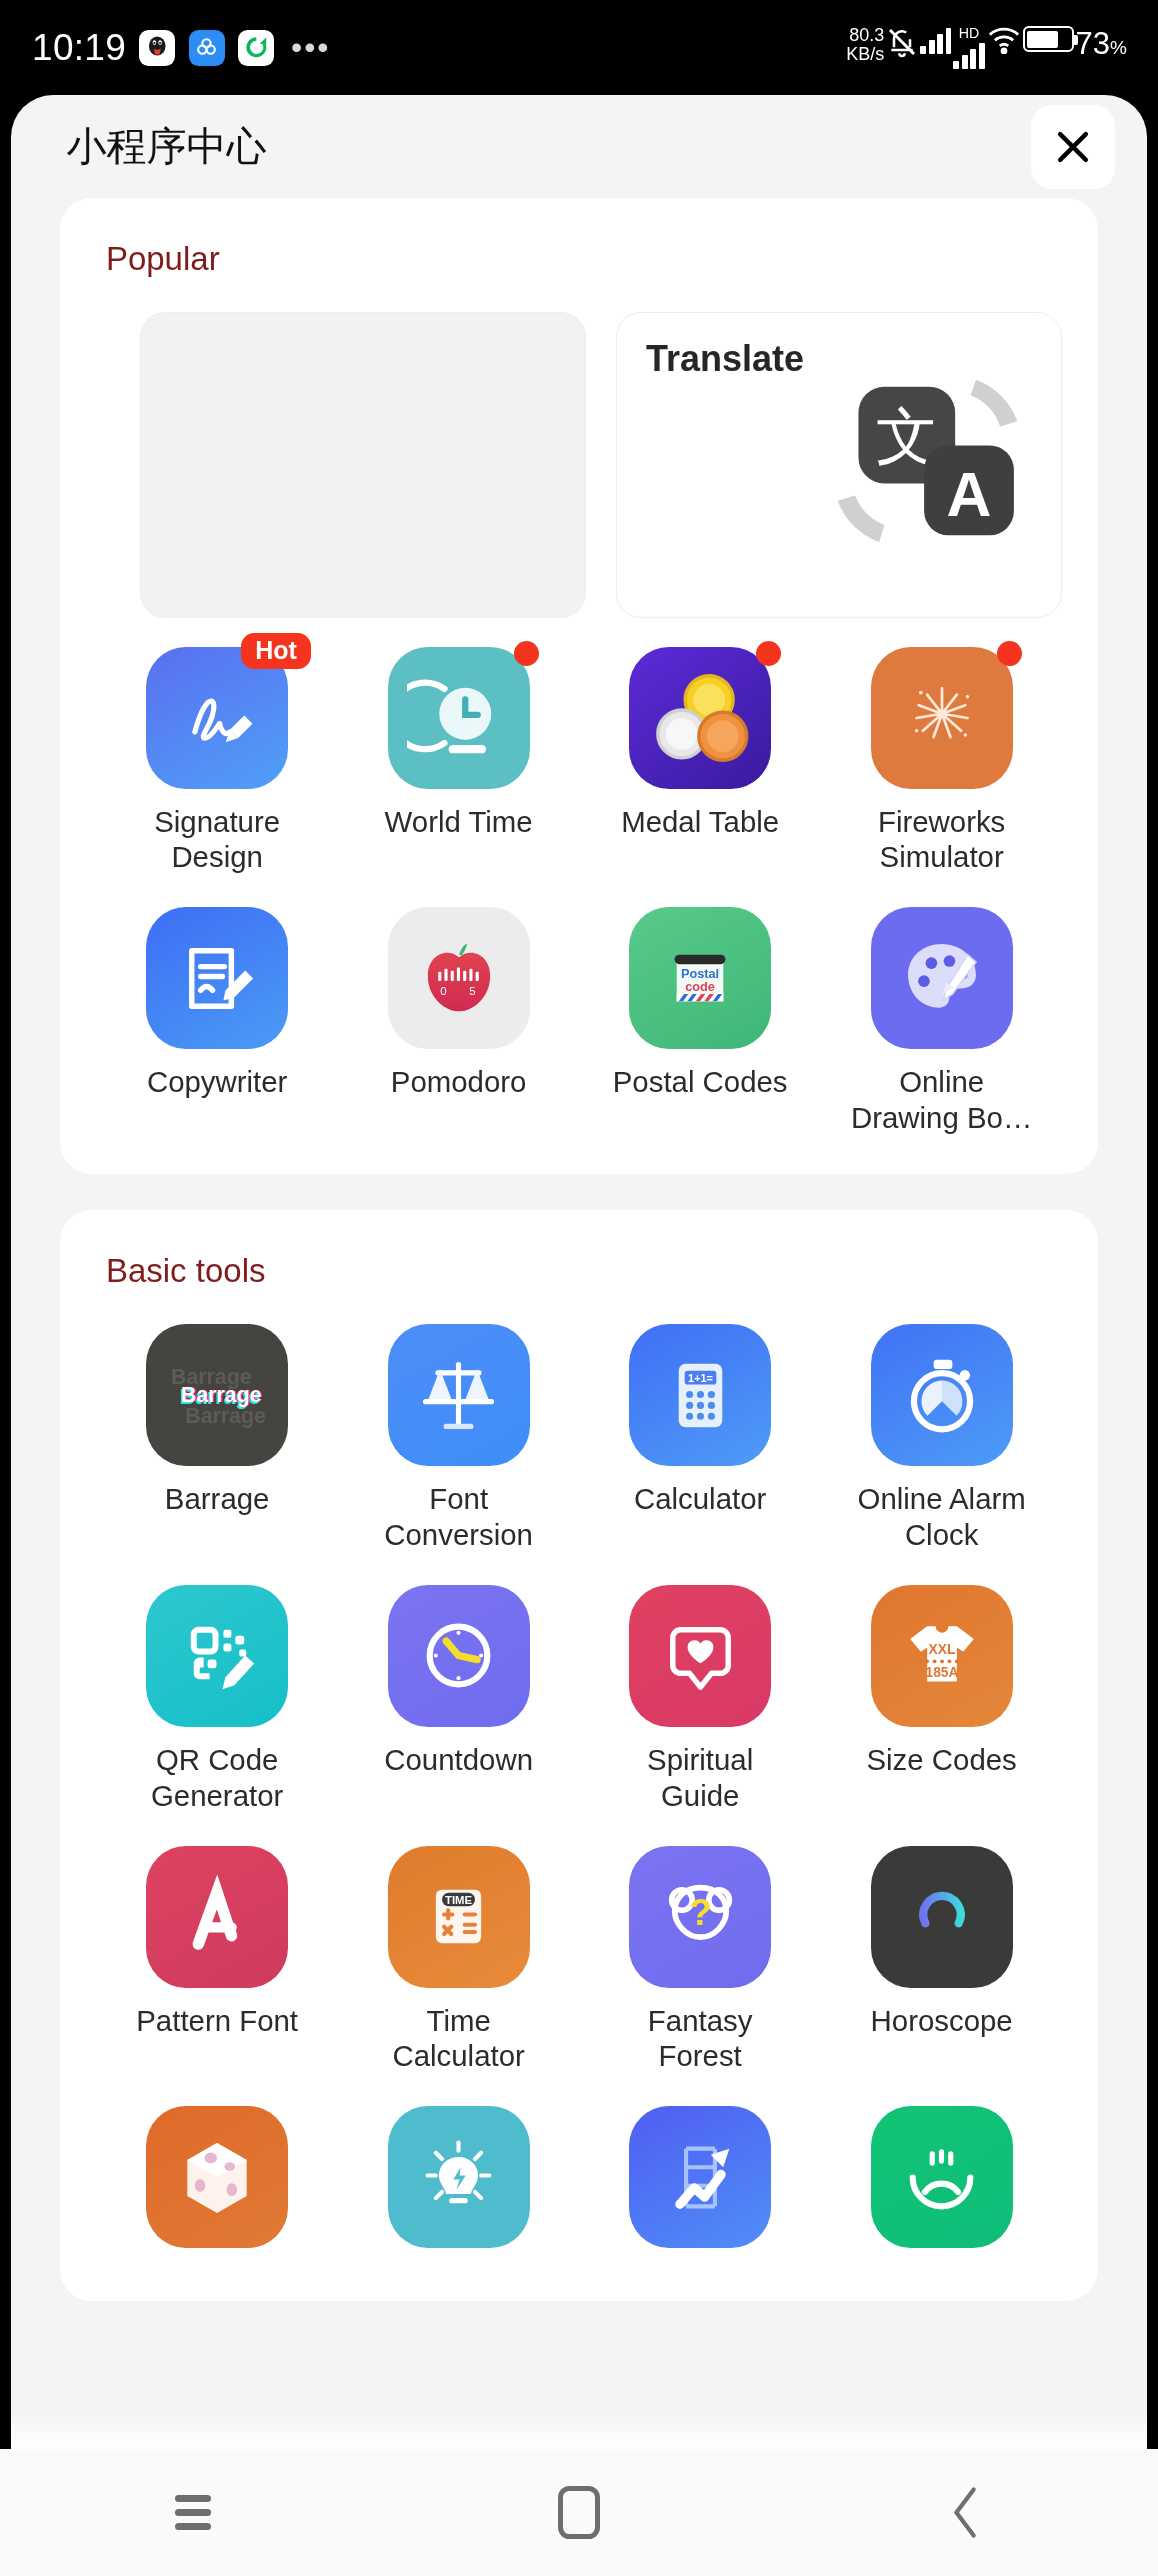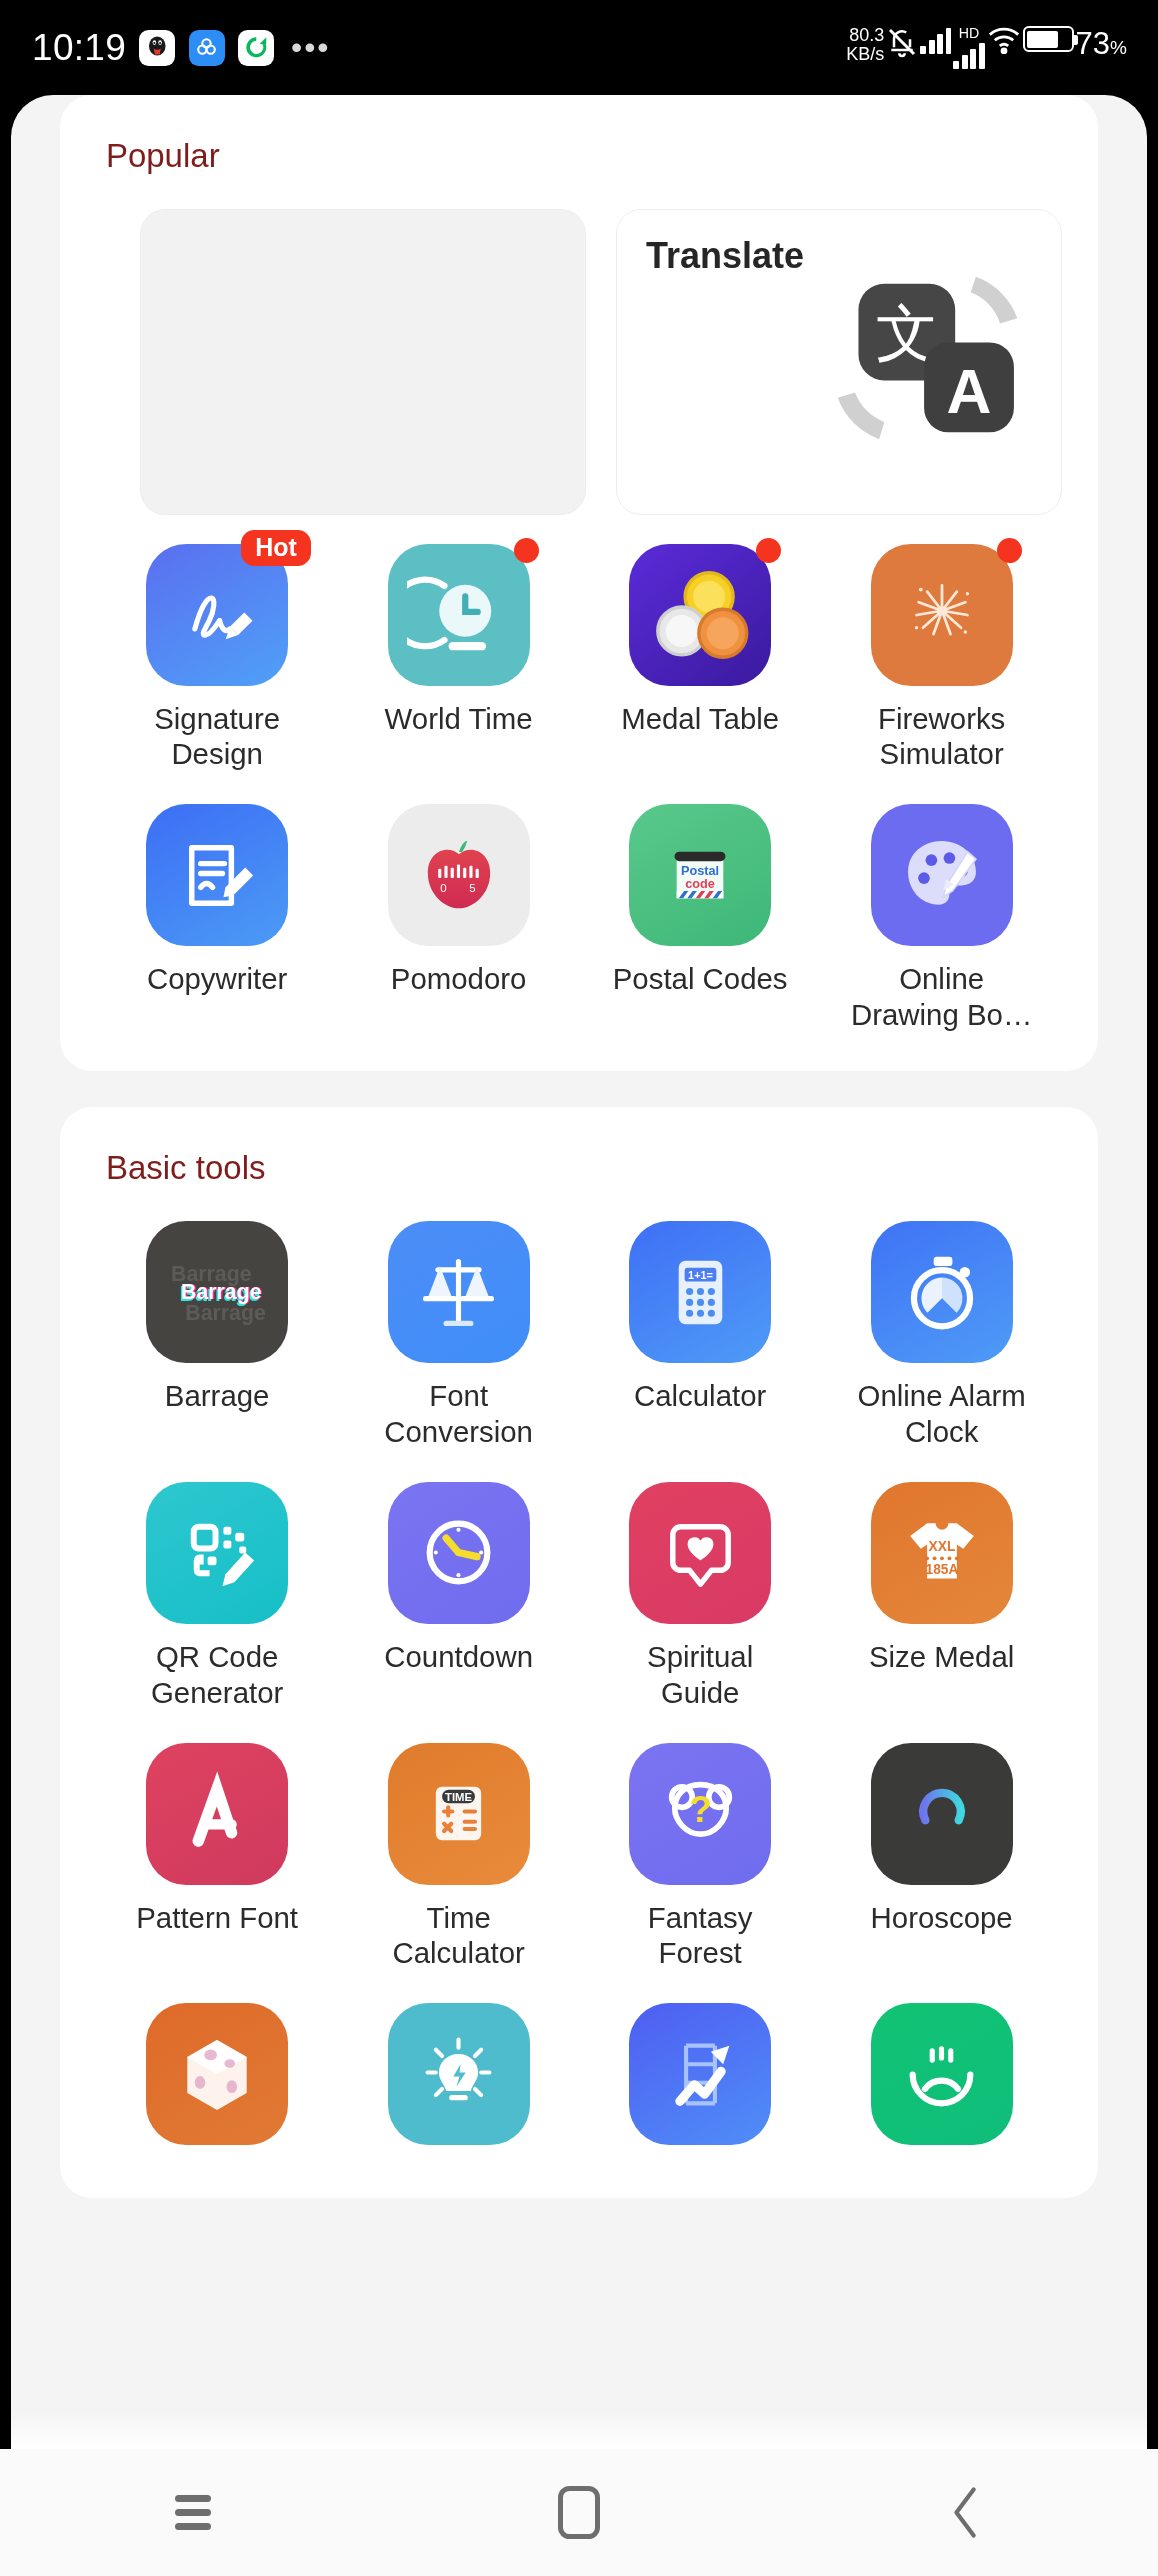--- a/index.html
+++ b/index.html
@@ -183,20 +183,28 @@
       </span>
       <span class="battery">
           <span style="width:73%"></span>
         </span>
       <span class="sb-pct"><span>73</span><small>%</small></span>
     </div>
   </div>
 
   <div class="sheet">
 
+    <div class="sheet-header">
+      <div class="sheet-title">小程序中心</div>
+      <div class="close-btn">
+        <svg viewBox="0 0 24 24" fill="none" stroke="#000" stroke-width="2.4" stroke-linecap="round">
+            <path d="M5 5l14 14M19 5L5 19"></path>
+          </svg>
+      </div>
+    </div>
 
     <div class="scroll">
 
       <div class="card">
         <div class="card-title">Popular</div>
 
         <div class="banners">
           <div class="banner placeholder"></div>
           <div class="banner translate">
             <div class="banner-label">Translate</div>
@@ -488,21 +496,21 @@
                       <circle cx="36" cy="55" r="1.8"></circle>
                       <circle cx="43" cy="55" r="1.8"></circle>
                       <circle cx="50" cy="55" r="1.8"></circle>
                       <circle cx="57" cy="55" r="1.8"></circle>
                       <circle cx="64" cy="55" r="1.8"></circle>
                     </g>
                 <text x="50" y="70" font-size="13" font-weight="bold" fill="#e0762e" text-anchor="middle" font-family="'Liberation Sans',sans-serif">185A</text>
               </svg>
             </div>
               </div>
-            <div class="app-label">Size Medal</div>
+            <div class="app-label">Size Codes</div>
           </div>
 
           <div class="app">
             <div class="app-ico-wrap">
                 <div class="app-ico" style="background:linear-gradient(150deg,#df4260,#cf3a5e)">
               <svg width="104" height="104" viewBox="0 0 100 100" fill="none" stroke="#fff" stroke-width="11" stroke-linecap="round">
                 <path d="M32 76L50 26l14 42"></path>
                 <path d="M38 60h26" stroke-width="10"></path>
               </svg>
             </div>

